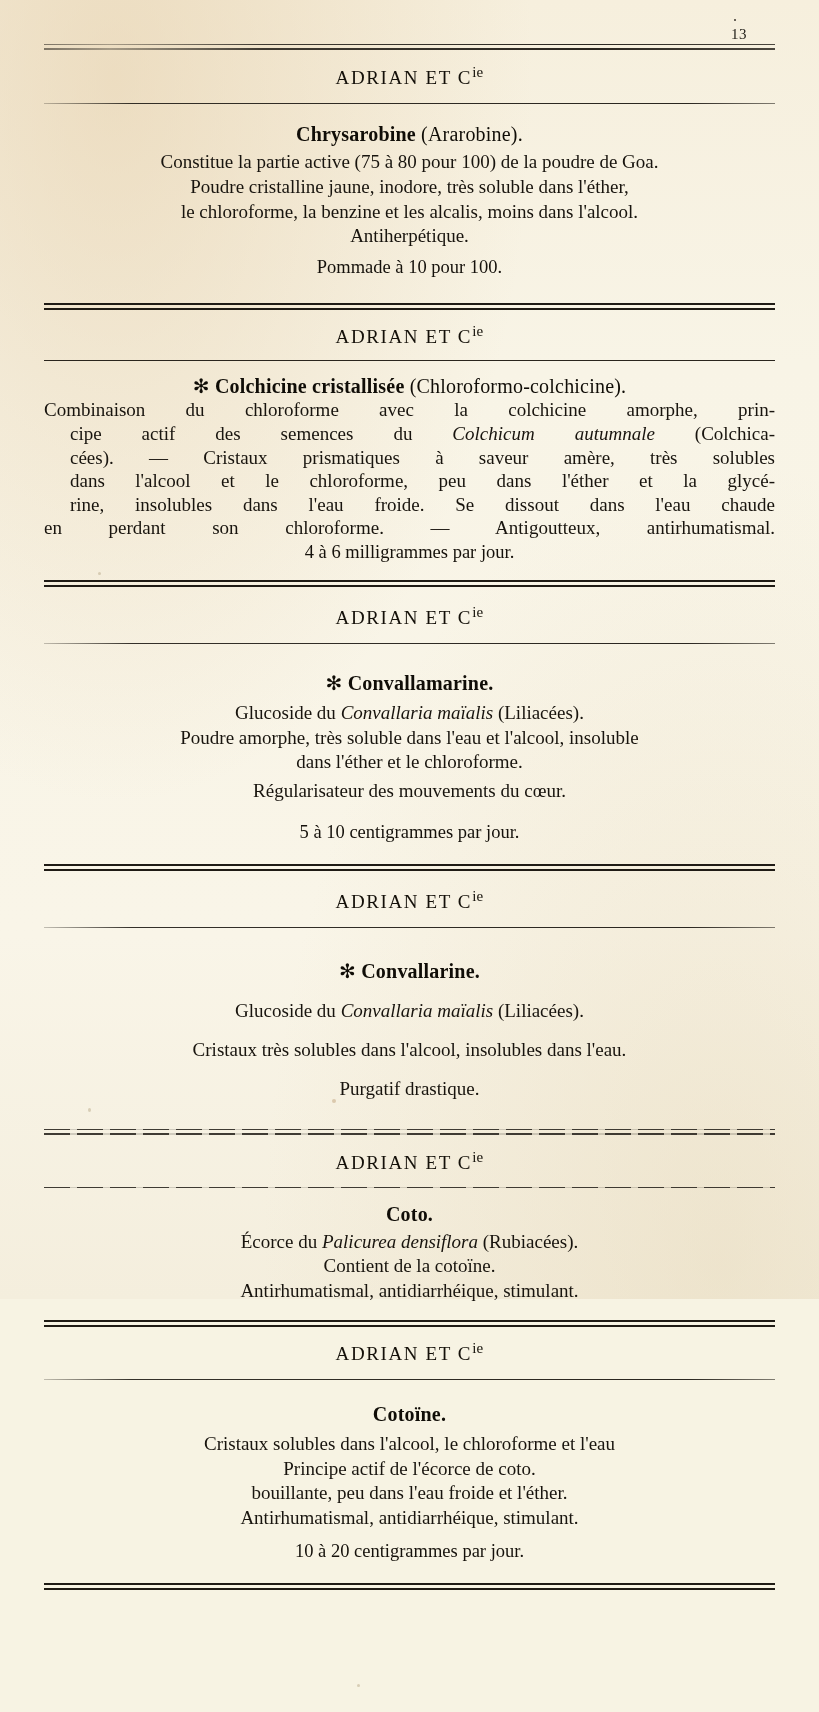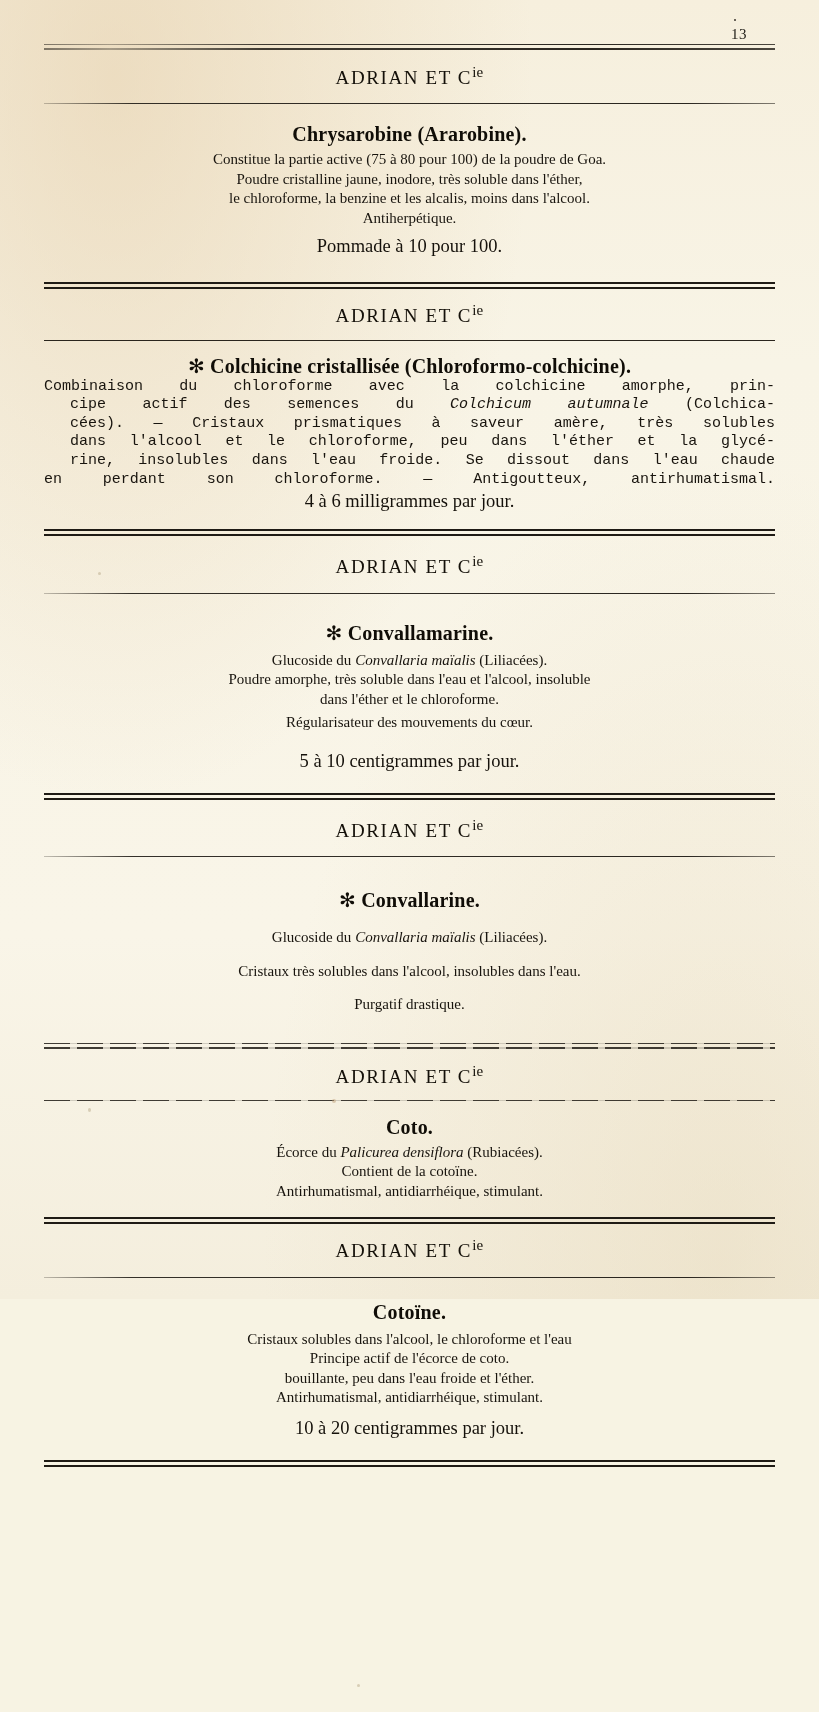--- a/index.html
+++ b/index.html
@@ -86,38 +86,37 @@
 
   
   .entry { text-align: center; }
   .entry h2 {
     margin: 0;
     font-weight: bold;
     font-size: 20px;
     letter-spacing: 0.2px;
     color: #100d07;
   }
-  .entry h2 .reg { font-weight: bold; }
+  .entry h2 .reg { font-weight: normal; }
   .star { font-weight: normal; }
   .ln-t {
     display: block;
-    font-size: 15px;
+    font-size: 19px;
     line-height: 1.30;
     color: #18140e;
     white-space: pre-wrap;
   }
   .ln-t.tight { line-height: 1.24; }
   em { font-style: italic; }
   .just {
     text-align: justify;
     text-align-last: justify;
     font-size: 17.5px;
     line-height: 1.30;
     color: #18140e;
-    font-family: Liberation Mono, monospace;
   }
   .hang {
     padding-left: 26px;
   }
   .dose {
     display: block;
     font-size: 18.5px;
     line-height: 1.3;
     color: #15110b;
   }

